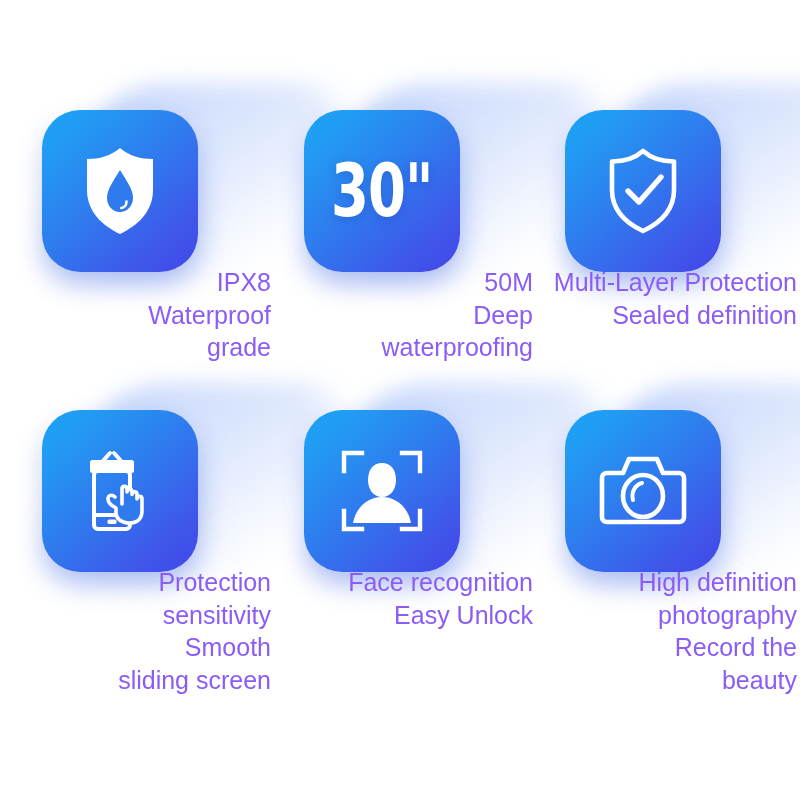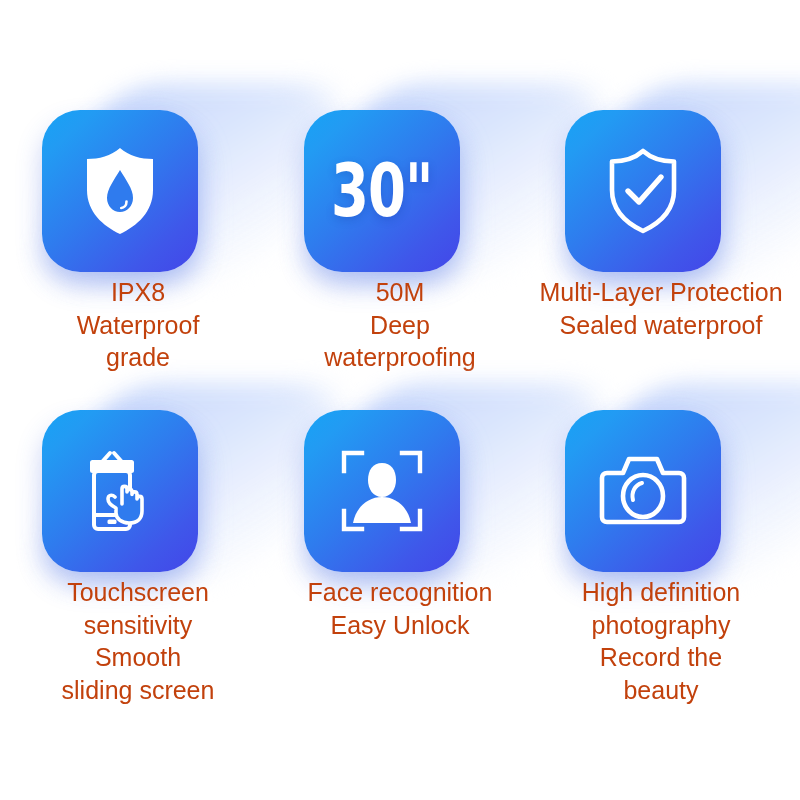--- a/index.html
+++ b/index.html
@@ -94,23 +94,22 @@
     letter-spacing: -1px;
     line-height: 1;
     transform: scaleX(0.88) scaleY(1.18);
     text-shadow: 0 3px 8px rgba(20, 50, 160, 0.25);
     user-select: none;
   }
 
   .feature-label {
     position: relative;
     width: 266px;
-    margin-top: 10px;
-    text-align: center;
-    color: #c2410c;
+    text-align: right;
+    color: #8b5cf6;
     font-size: 25px;
     line-height: 1.30;
     font-family: "Liberation Sans", sans-serif;
     font-weight: 400;
     white-space: pre-line;
   }
 
   
   .col-2 .feature-label {
     width: 272px;
@@ -161,21 +160,21 @@
       <div class="tile">
         <span>
           <svg width="78" height="90" viewBox="0 0 78 90" aria-hidden="true">
             <path fill="none" stroke="#ffffff" stroke-width="4.6" stroke-linejoin="round" d="M39 5 C30.5 12.5 19 15.5 8 15.5 L8 44 C8 64.5 23 77.5 39 85 C55 77.5 70 64.5 70 44 L70 15.5 C59 15.5 47.5 12.5 39 5 Z"></path>
             <path fill="none" stroke="#ffffff" stroke-width="5.4" stroke-linecap="round" stroke-linejoin="round" d="M24 45 L35 56 L57 31"></path>
           </svg>
         </span>
       </div>
     </div>
     <div class="feature-label">Multi-Layer Protection
-Sealed waterproof</div>
+Sealed definition</div>
   </div>
 
   <div class="feature-cell col-0 row-1">
     <div class="tile-wrap">
       <div class="tile-ray"></div>
       <div class="tile-glow"></div>
       <div class="tile">
         <span>
           <svg width="84" height="92" viewBox="0 0 84 92" aria-hidden="true">
             <g fill="none" stroke="#ffffff" stroke-width="4" stroke-linecap="round" stroke-linejoin="round">
@@ -184,21 +183,21 @@
               <rect x="16" y="26" width="36" height="58" rx="4"></rect>
               <path d="M16 70 L52 70"></path>
             </g>
             <rect x="12" y="15" width="44" height="13" rx="2.5" fill="#ffffff"></rect>
             <rect x="29.5" y="74.5" width="9" height="4.5" rx="1.6" fill="#ffffff"></rect>
             <path fill="#2f7bee" stroke="#ffffff" stroke-width="3.6" stroke-linejoin="round" stroke-linecap="round" d="M37 52 C34 49 30 50 30 54 C30 58 34 61 38 63 L38 68 C38 74 44 78 51 78 C60 78 64 73 64 66 L64 54 C64 50.5 59 50.5 59 54 L59 49.5 C59 46 54 46 54 49.5 L54 47 C54 43.5 49 43.5 49 47 L49 44 C49 40.5 44 40.5 44 44 L44 59"></path>
           </svg>
         </span>
       </div>
     </div>
-    <div class="feature-label">Touchscreen
+    <div class="feature-label">Protection
 sensitivity
 Smooth
 sliding screen</div>
   </div>
 
   <div class="feature-cell col-1 row-1">
     <div class="tile-wrap">
       <div class="tile-ray"></div>
       <div class="tile-glow"></div>
       <div class="tile">

